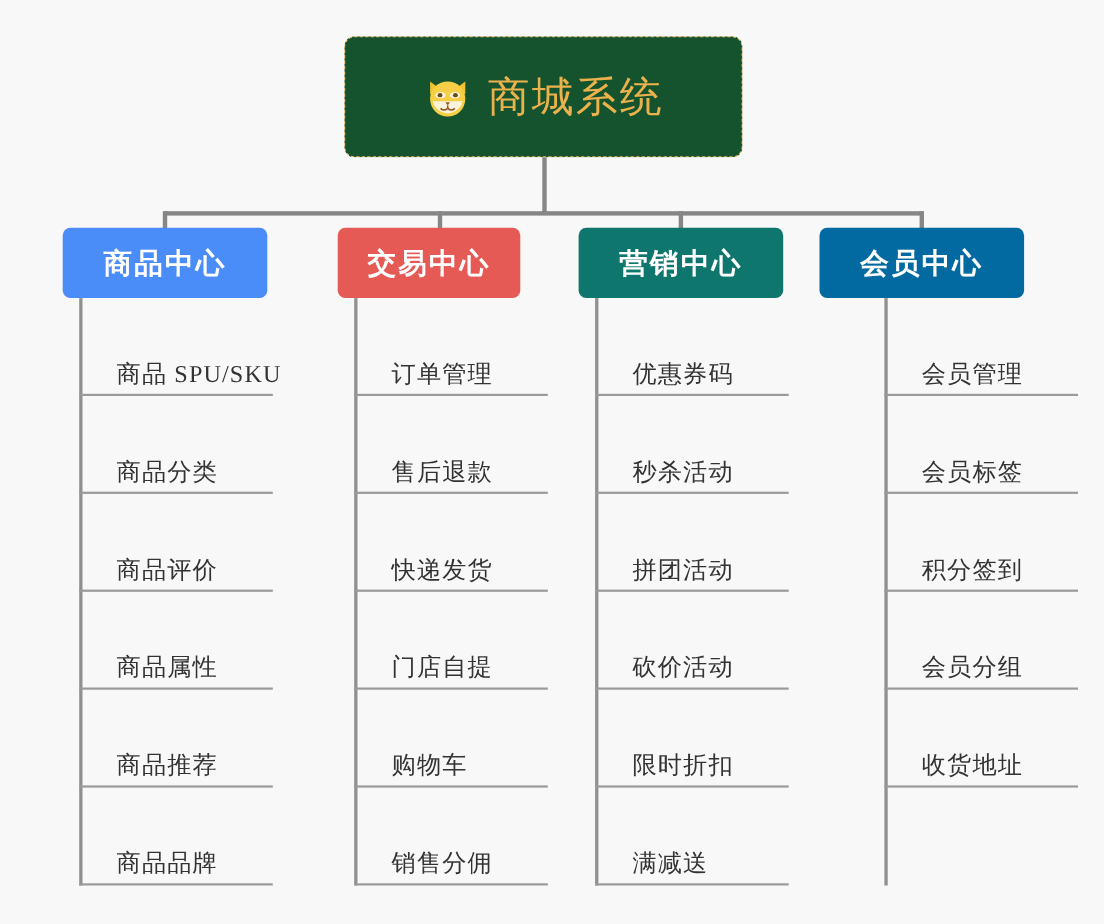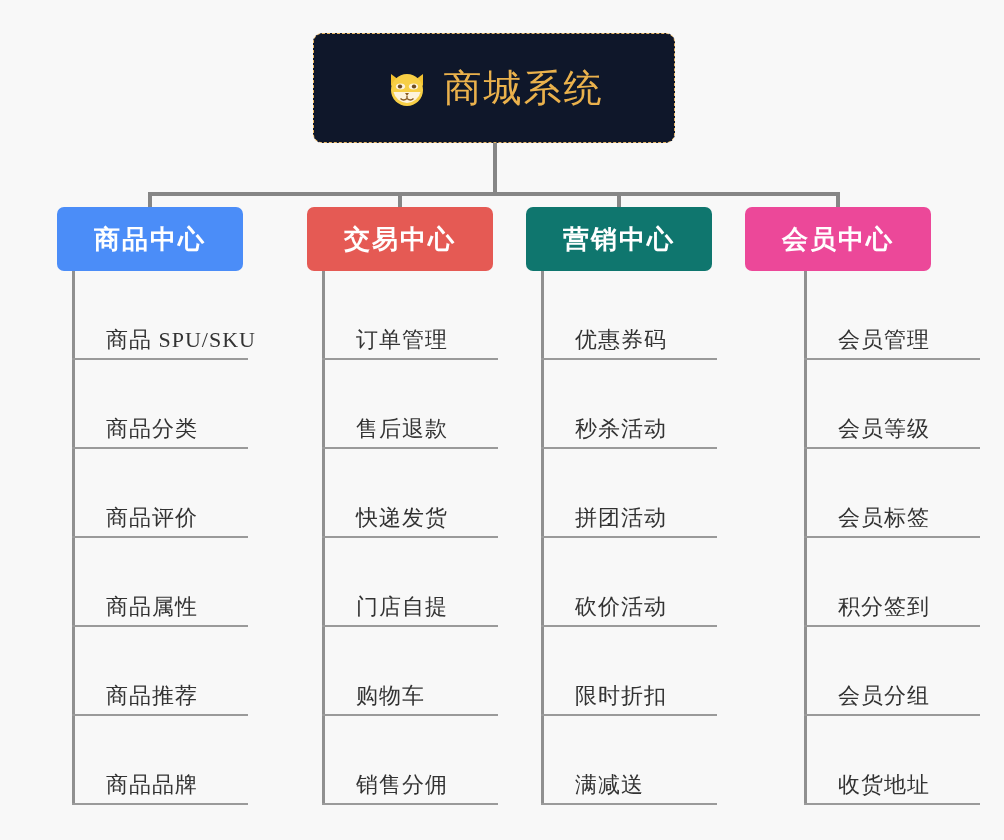--- a/index.html
+++ b/index.html
@@ -22,21 +22,21 @@
   }
 
   
   .root-box {
     position: absolute;
     left: 313px;
     top: 33px;
     width: 362px;
     height: 110px;
     box-sizing: border-box;
-    background: #0f172a;
+    background: #14532d;
     border: 1px dashed #eab764;
     border-radius: 9px;
     display: flex;
     align-items: center;
     justify-content: center;
     gap: 15px;
   }
   .root-emoji {
     font-size: 40px;
     line-height: 1;
@@ -156,21 +156,21 @@
           <span class="item-label">商品属性</span>
         </div>
         <div class="item">
           <span class="item-label">商品推荐</span>
         </div>
         <div class="item">
           <span class="item-label">商品品牌</span>
         </div>
       </div>
       <div class="conn conn-drop" style="left: 398px;"></div>
-      <div class="cat-box" style="left: 307px; width: 186px; background: rgb(229, 90, 84);">
+      <div class="cat-box" style="left: 307px; width: 166px; background: rgb(229, 90, 84);">
         <span>交易中心</span>
       </div>
       <div class="col" style="left: 322px; width: 176px;">
         <div class="col-stem" style="height: 534px;"></div>
         <div class="item">
           <span class="item-label">订单管理</span>
         </div>
         <div class="item">
           <span class="item-label">售后退款</span>
         </div>
@@ -206,32 +206,29 @@
           <span class="item-label">砍价活动</span>
         </div>
         <div class="item">
           <span class="item-label">限时折扣</span>
         </div>
         <div class="item">
           <span class="item-label">满减送</span>
         </div>
       </div>
       <div class="conn conn-drop" style="left: 836px;"></div>
-      <div class="cat-box" style="left: 745px; width: 186px; background: #ec4899;">
+      <div class="cat-box" style="left: 745px; width: 186px; background: #0369a1;">
         <span>会员中心</span>
       </div>
       <div class="col" style="left: 804px; width: 176px;">
         <div class="col-stem" style="height: 534px;"></div>
         <div class="item">
           <span class="item-label">会员管理</span>
         </div>
         <div class="item">
-          <span class="item-label">会员等级</span>
-        </div>
-        <div class="item">
           <span class="item-label">会员标签</span>
         </div>
         <div class="item">
           <span class="item-label">积分签到</span>
         </div>
         <div class="item">
           <span class="item-label">会员分组</span>
         </div>
         <div class="item">
           <span class="item-label">收货地址</span>

